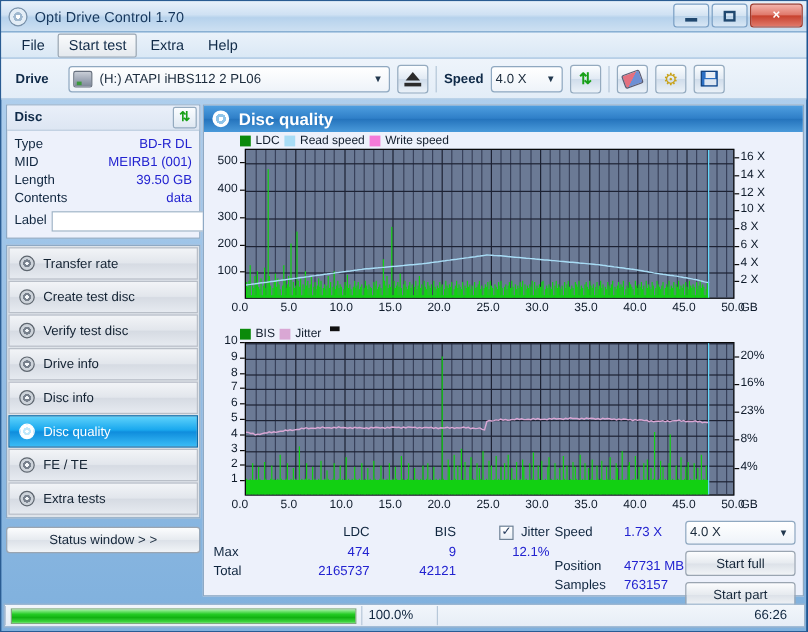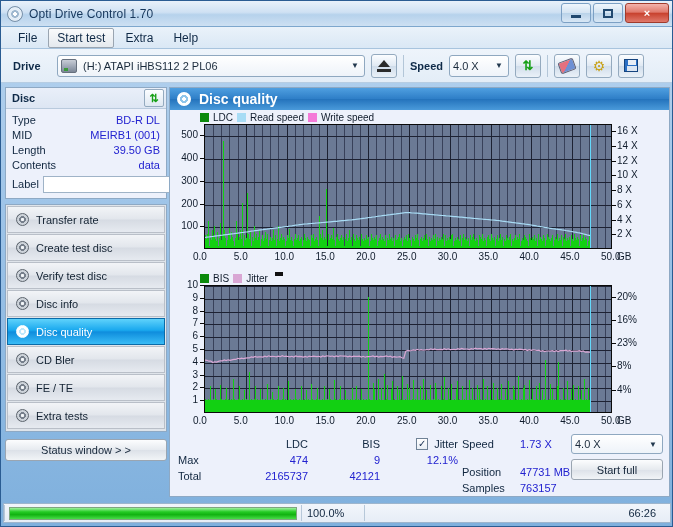--- a/index.html
+++ b/index.html
@@ -60,21 +60,21 @@
     border-bottom:1px solid #b6cde3;
   }
   .lbl-bold { font-weight:bold; color:#0f2a48; font-size:11px;}
   .combo {
     height:22px; border:1px solid #8fa8c0; border-radius:3px;
     background: linear-gradient(180deg,#ffffff,#eef3f9);
     display:flex; align-items:center; padding:0 2px 0 3px; position:relative;
   }
   .combo .txt { flex:1; color:#1b2b3c; font-size:11px; white-space:nowrap; overflow:hidden;}
   .combo .arrow { width:14px; text-align:center; color:#22384e; font-size:8px;}
-  #drive-combo { width:308px; }
+  #drive-combo { width:268px; }
   #drive-combo .txt { padding-left:3px;}
   .drive-ico {
     width:16px;height:14px;margin-right:3px;flex:none;
     background: linear-gradient(180deg,#c8cdd6 0%,#9aa3b2 60%,#7d8797 100%);
     border:1px solid #67707e; border-radius:2px; position:relative;
   }
   .drive-ico:after{content:"";position:absolute;left:2px;bottom:1px;width:4px;height:3px;background:#3b9a3b;}
   .tbtn {
     width:26px;height:24px;border:1px solid #94aabf;border-radius:3px;
     background: linear-gradient(180deg,#fbfdff,#e0e9f3 50%,#d0ddeb 51%,#eaf1f8);
@@ -325,29 +325,29 @@
         <div class="navitem">
           <span class="nav-ico"></span>
           <span>Create test disc</span>
           </div>
         <div class="navitem">
           <span class="nav-ico"></span>
           <span>Verify test disc</span>
           </div>
         <div class="navitem">
           <span class="nav-ico"></span>
+          <span>Drive info</span>
+          </div>
+        <div class="navitem">
+          <span class="nav-ico"></span>
           <span>Disc info</span>
           </div>
         <div class="navitem sel">
           <span class="nav-ico"></span>
           <span>Disc quality</span>
-          </div>
-        <div class="navitem">
-          <span class="nav-ico"></span>
-          <span>CD Bler</span>
           </div>
         <div class="navitem">
           <span class="nav-ico"></span>
           <span>FE / TE</span>
           </div>
         <div class="navitem">
           <span class="nav-ico"></span>
           <span>Extra tests</span>
           </div>
       </div>
@@ -1207,20 +1207,21 @@
           <span class="v">763157</span>
         </div>
       </div>
 
       <div class="rbtns">
         <div class="combo" id="speed-combo2">
           <div class="txt">4.0 X</div>
           <div class="arrow">▼</div>
         </div>
         <div class="btn" style="height:21px;margin-top:5px;">Start full</div>
+        <div class="btn" style="height:21px;margin-top:5px;">Start part</div>
       </div>
     </div>
   </div>
 
   <div class="statusbar">
     <div class="sb-div"></div>
     <div class="progress">
         <div class="fill" id="pfill" style="width: 100%;"></div>
       </div>
     <div class="sb-div"></div>

